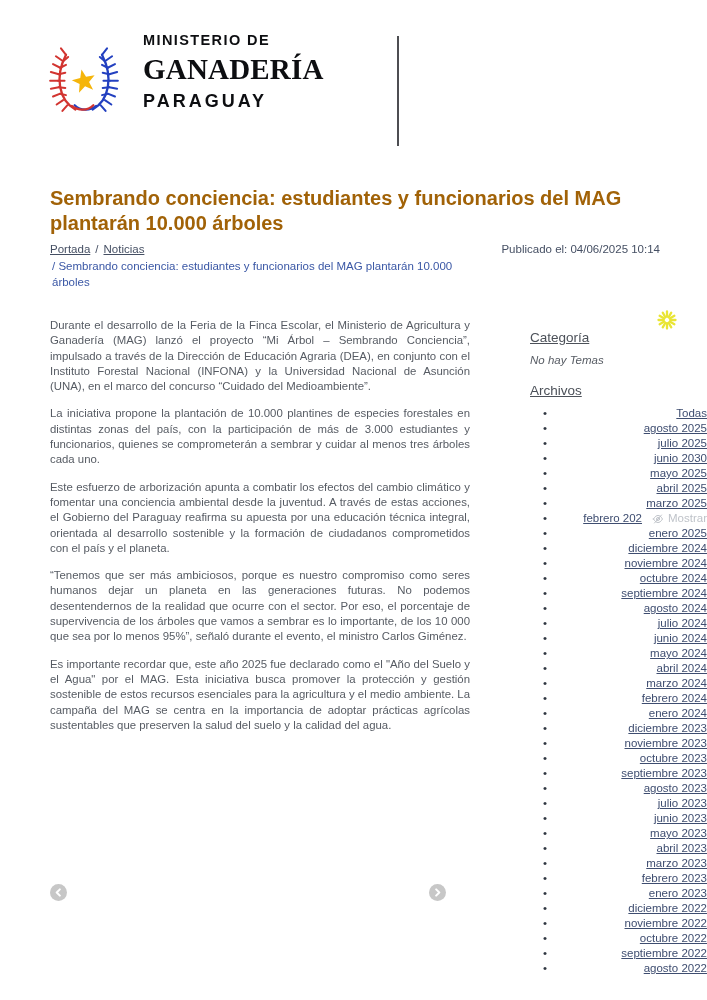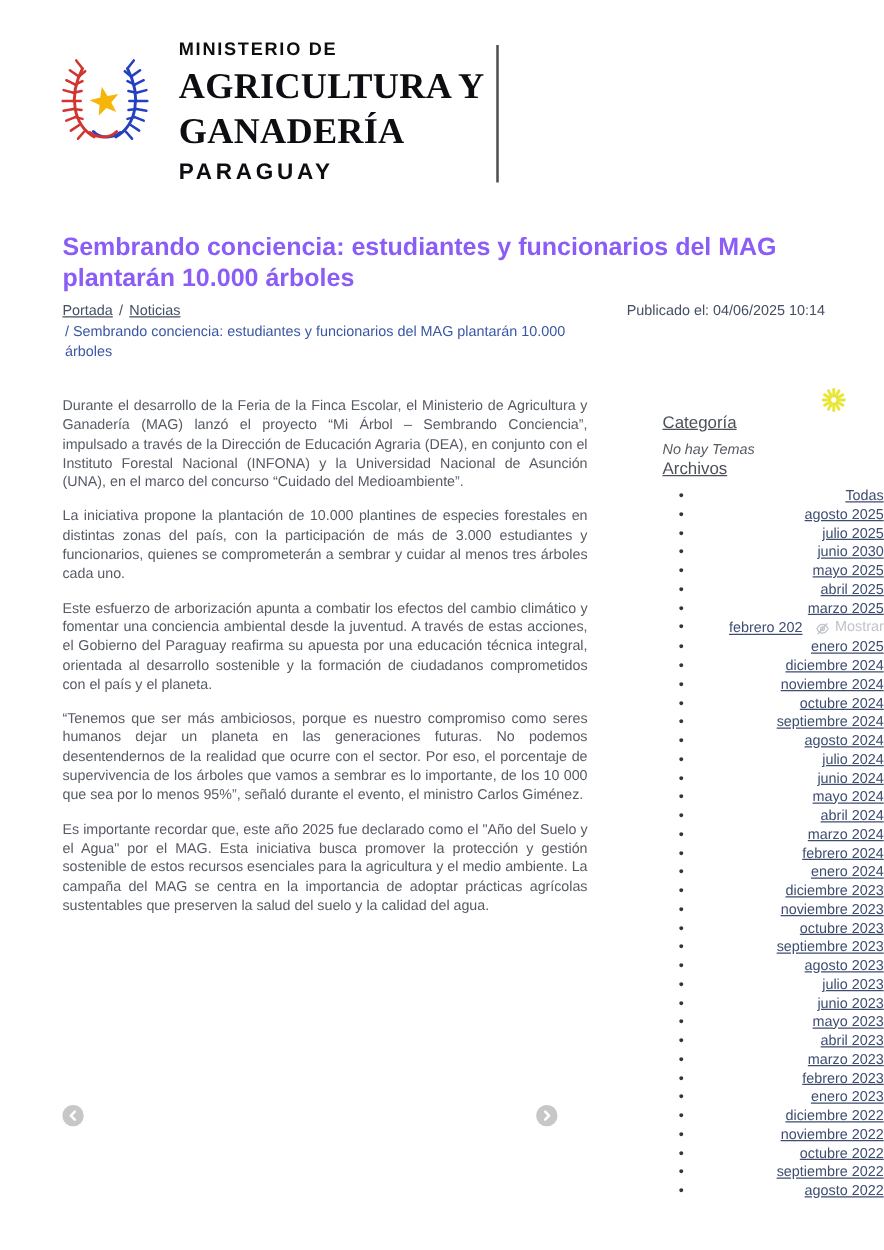--- a/index.html
+++ b/index.html
@@ -12,39 +12,39 @@
   .logo-text-left{position:absolute;left:143px;top:32px;color:#0d0e11;}
   .logo-l1{font-size:14.5px;font-weight:bold;letter-spacing:1.4px;margin-bottom:3px;}
   .logo-serif{font-family:"Liberation Serif",serif;font-weight:bold;font-size:29px;line-height:36px;letter-spacing:.2px;}
   .logo-l4{font-size:18px;font-weight:bold;letter-spacing:3px;margin-top:4px;}
   .logo-divider{position:absolute;left:397px;top:36px;width:2px;height:110px;background:#4d4e52;}
   .logo-text-right{position:absolute;left:427px;top:32px;color:#0d0e11;}
   .logo-r1{font-size:14.5px;font-weight:bold;letter-spacing:1.6px;margin-bottom:6px;}
   .logo-r4{font-size:17px;font-weight:bold;letter-spacing:1.4px;margin-top:4px;}
 
   
-  .title{position:absolute;left:50px;top:186px;width:632px;margin:0;font-size:20px;line-height:24.5px;font-weight:700;color:#8b5cf6;}
+  .title{position:absolute;left:50px;top:186px;width:632px;margin:0;font-size:20px;line-height:24.5px;font-weight:700;color:#a16207;}
   .breadcrumb{position:absolute;left:50px;top:241px;width:432px;font-size:11.5px;line-height:16px;color:#454f63;}
   .breadcrumb a{color:#454f63;text-decoration:underline;cursor:pointer;}
   .crumb-sep{margin:0 5px;}
   .crumb-current{display:block;color:#3a57a5;margin-top:1px;padding-left:2px;}
   .published{position:absolute;right:47px;top:243px;font-size:11.5px;color:#454f63;}
 
   
   article{position:absolute;left:50px;top:318px;width:420px;}
   article p{margin:0 0 12px 0;font-size:11.4px;line-height:15.3px;color:#565b63;text-align:justify;}
 
   .carousel-nav{position:absolute;left:50px;top:884px;width:396px;display:flex;justify-content:space-between;align-items:center;}
   .arrow-btn{width:17px;height:17px;border-radius:50%;background:#c7c7c7;border:none;display:flex;align-items:center;justify-content:center;padding:0;cursor:pointer;}
 
   
   aside{position:absolute;left:530px;top:330px;width:177px;}
   .side-heading{margin:0;font-size:13.5px;font-weight:400;color:#4c5159;line-height:16px;text-decoration:underline;}
   .no-temas{font-size:11.5px;color:#565b63;margin-top:7px;line-height:14px;font-style:italic;}
-  .archivos-heading{}
+  .archivos-heading{margin-top:16px;}
   ul.archive{list-style:none;margin:7px 0 0 0;padding:0 0 0 25px;text-align:right;}
   ul.archive li{position:relative;font-size:11.5px;line-height:15px;white-space:nowrap;}
   ul.archive li::before{content:"\2022";position:absolute;left:-12px;top:0;color:#2f3640;}
   ul.archive a{color:#3e4d70;text-decoration:underline;cursor:pointer;}
   .mostrar{color:#bfc3c9;font-size:11.5px;margin-left:10px;display:inline-flex;align-items:center;gap:4px;vertical-align:middle;cursor:pointer;}
   .spinner{position:absolute;left:657px;top:310px;width:20px;height:20px;}
 </style>
 </head>
 <body>
 
@@ -95,21 +95,20 @@
             <path d="M33,86 C42,93 55,93 63,85" stroke-width="3.2"></path>
           </g>
 
           <polygon fill="#f5b50a" stroke="none" transform="rotate(-12 50 52)" points="50,35 54.1,46.3 66.2,46.7 56.7,54.2 60,65.8 50,59 40,65.8 43.3,54.2 33.8,46.7 45.9,46.3"></polygon>
         </g>
       </svg>
     </div>
 
     <div class="logo-text-left">
       <div class="logo-l1">MINISTERIO DE</div>
-      <div class="logo-serif">AGRICULTURA Y</div>
       <div class="logo-serif">GANADERÍA</div>
       <div class="logo-l4">PARAGUAY</div>
     </div>
 
     <div class="logo-divider"></div>
 
   </header>
 
   <h1 class="title">Sembrando conciencia: estudiantes y funcionarios del MAG plantarán 10.000 árboles</h1>
 

